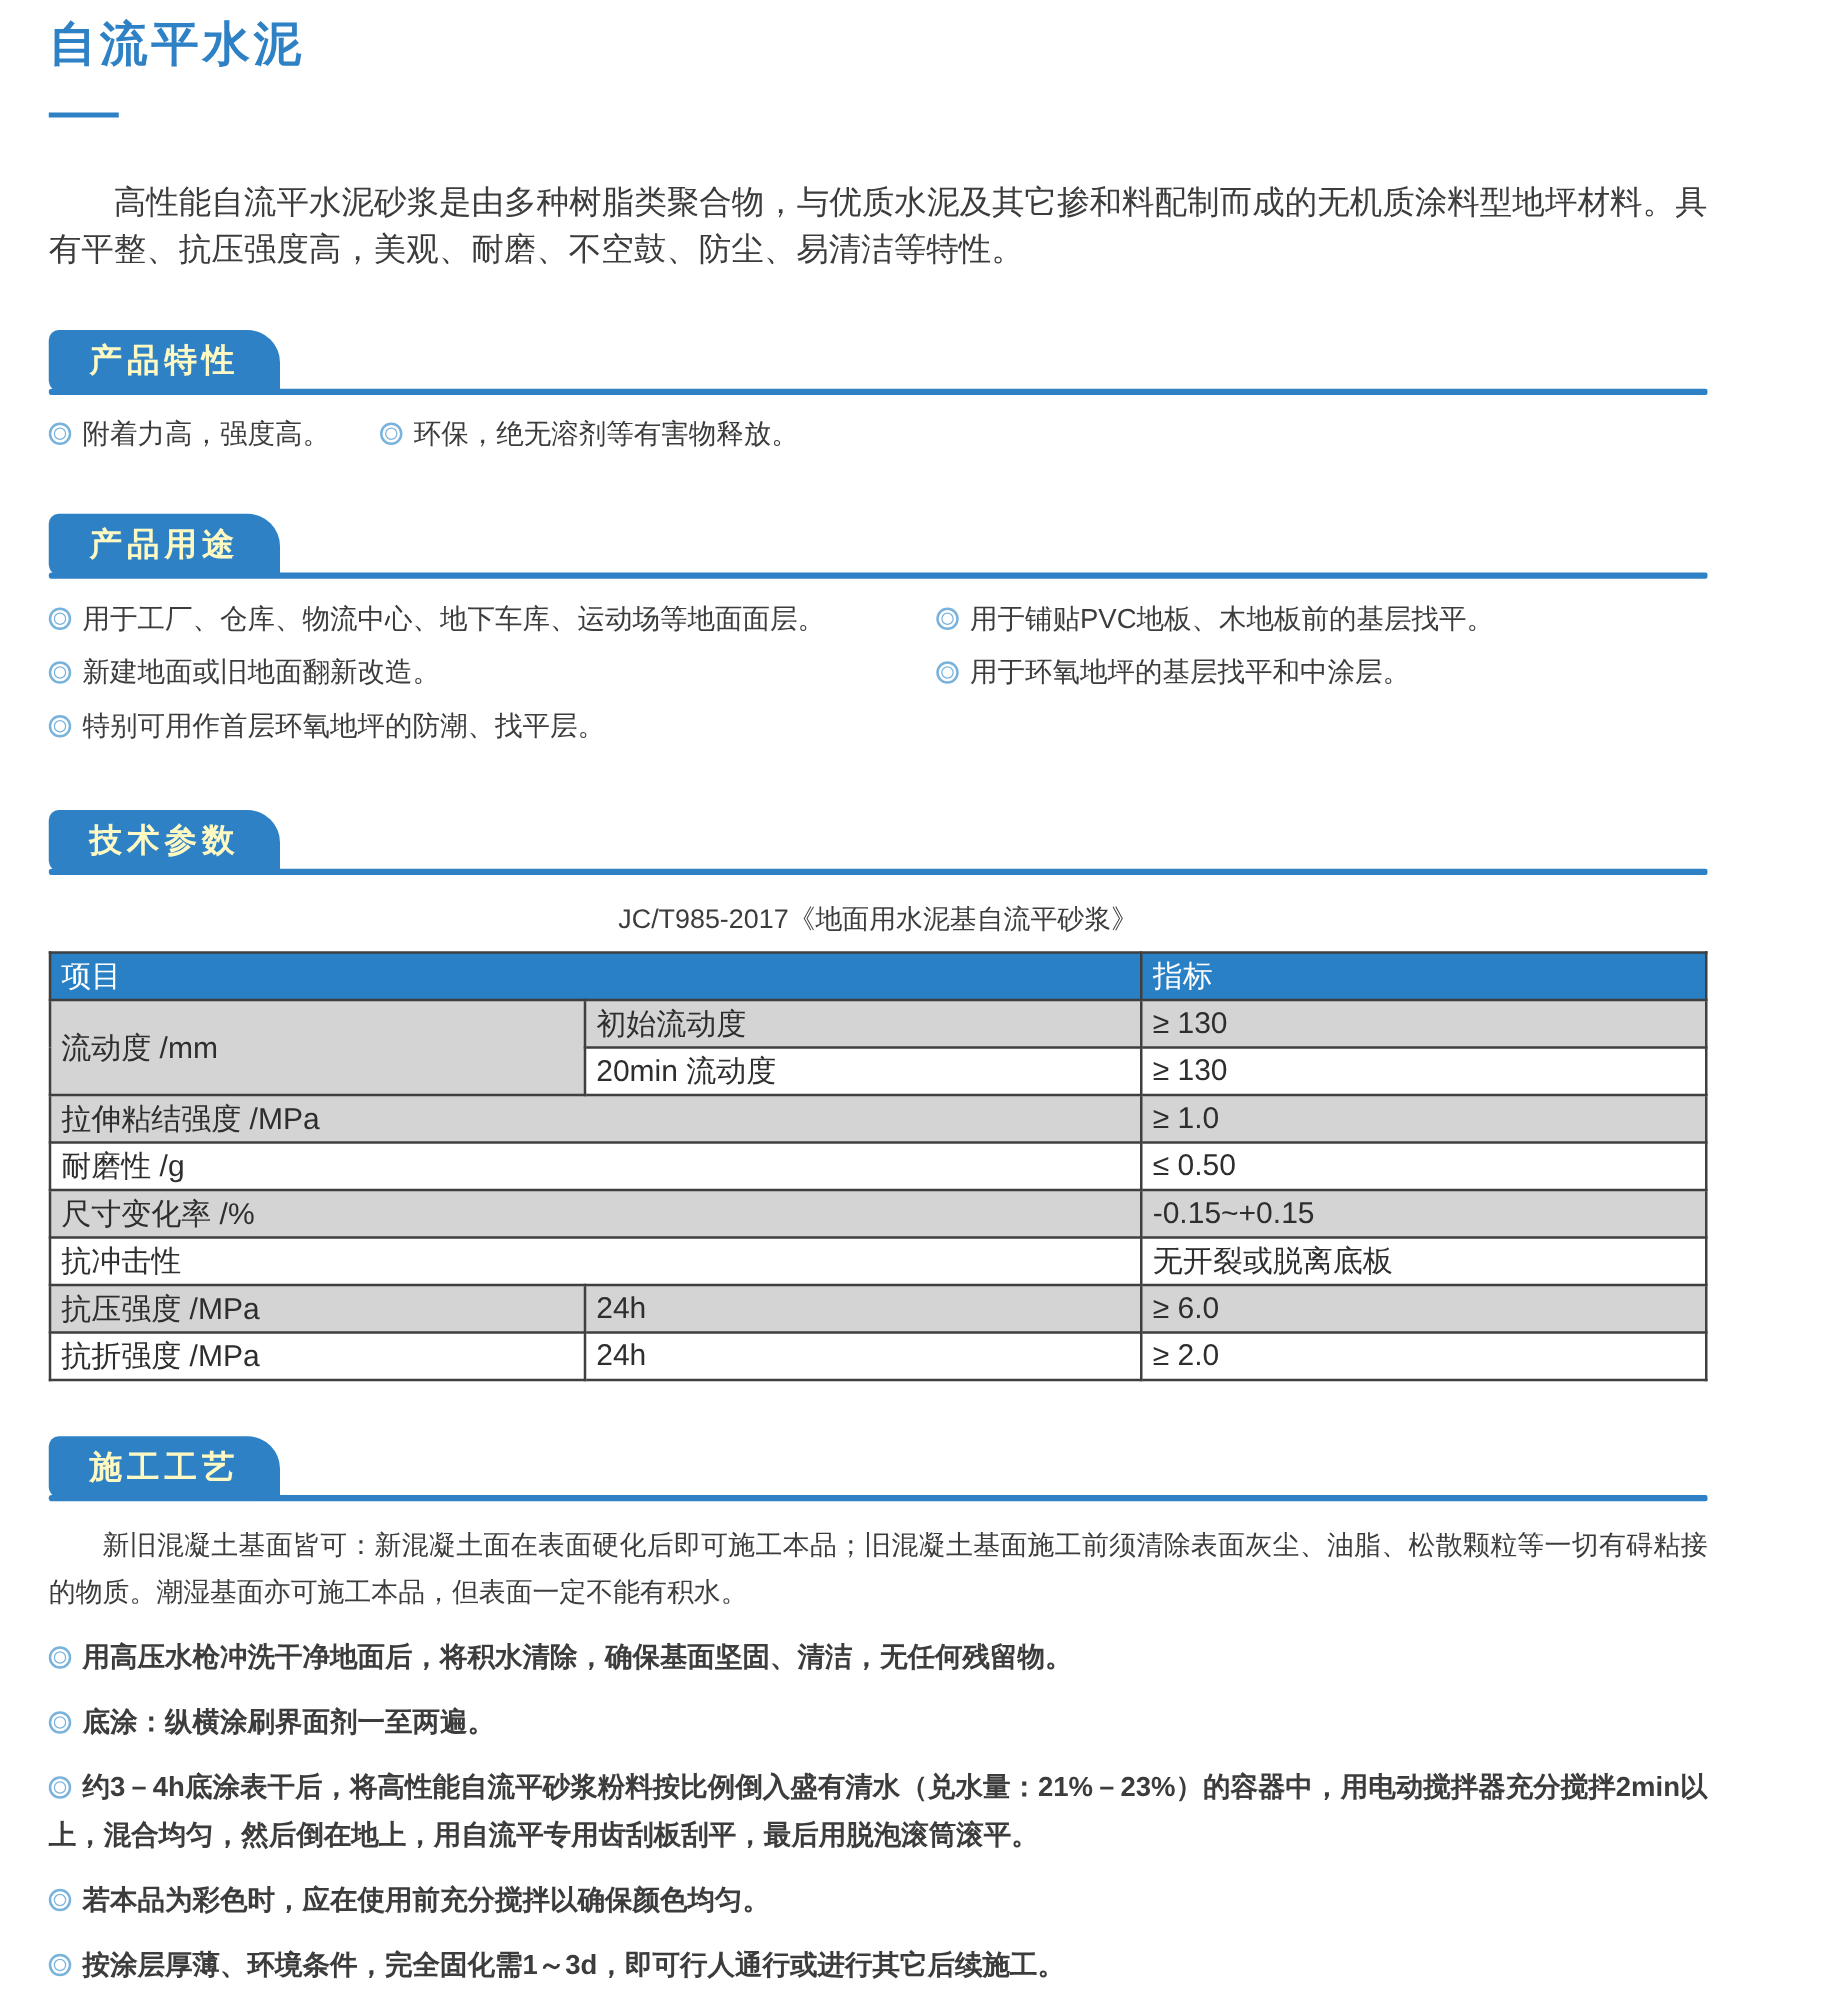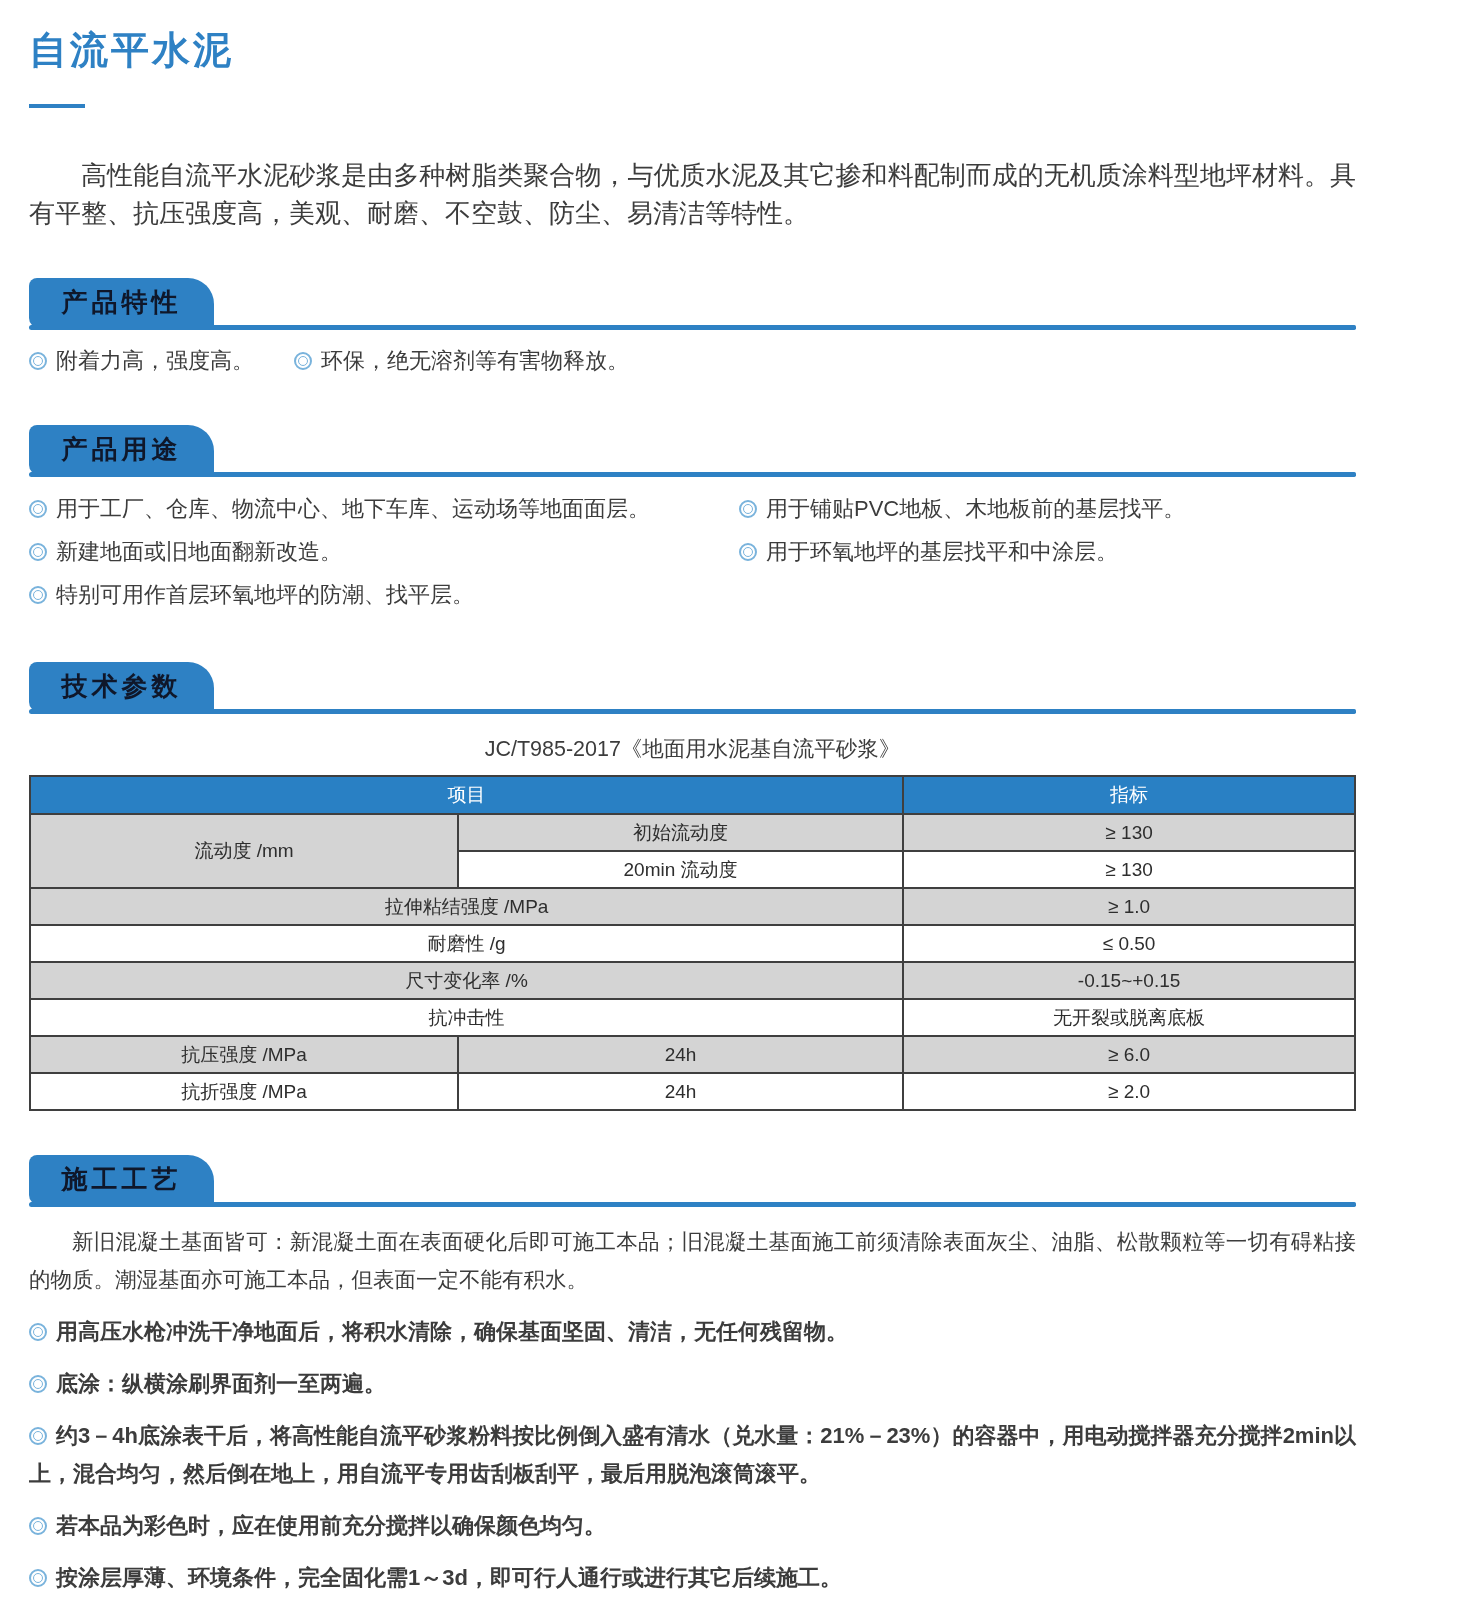--- a/index.html
+++ b/index.html
@@ -3,21 +3,21 @@
 <meta charset="utf-8">
 <style>
   * { box-sizing: border-box; margin: 0; padding: 0; }
   html, body { background: #ffffff; }
   body {
     width: 1459px; height: 1600px;
     font-family: "Liberation Sans", "DejaVu Sans", sans-serif;
     color: #3a3a3a;
     overflow: hidden;
   }
-  .container { width: 1327px; margin-left: 29px; padding-top: 28px; }
+  .container { width: 1327px; margin-left: 39px; padding-top: 14px; }
 
   
   h1.page-title {
     font-size: 38px; font-weight: 700; color: #2E81C4; letter-spacing: 3px;
     line-height: 44px;
   }
   .title-underline { width: 56px; height: 4px; background: #2E81C4; margin-top: 32px; }
 
   
   .intro {
@@ -27,21 +27,21 @@
 
   
   .sec-head { position: relative; height: 52px; }
   .sec-head .head-line {
     position: absolute; left: 0; right: 0; bottom: 0; height: 5px;
     background: #2E81C4; border-radius: 3px 2px 2px 3px;
   }
   .sec-head .head-tab {
     position: absolute; left: 0; bottom: 2px; width: 185px; height: 50px;
     background: #2E81C4; border-radius: 8px 26px 0 10px;
-    color: #0f172a; font-size: 26px; font-weight: 700; letter-spacing: 4px;
+    color: #fef9c3; font-size: 26px; font-weight: 700; letter-spacing: 4px;
     display: flex; align-items: center; justify-content: center;
     padding-bottom: 2px;
   }
 
   
   .bullet {
     display: inline-block; width: 18px; height: 18px;
     border: 2px solid #79B3DC; border-radius: 50%;
     position: relative; vertical-align: -2px; margin-right: 9px; flex: none;
   }
@@ -73,22 +73,22 @@
   
   .table-caption {
     text-align: center; font-size: 21.5px; color: #3c3c3c;
     margin-top: 20px; margin-bottom: 12px;
   }
   table.spec { width: 100%; border-collapse: collapse; table-layout: fixed; }
   table.spec col.c1 { width: 32.3%; }
   table.spec col.c2 { width: 33.6%; }
   table.spec col.c3 { width: 34.1%; }
   table.spec th, table.spec td {
-    border: 2px solid #3f3f3f; text-align: center; vertical-align: middle;
-    font-size: 19px; height: 37px; padding: 2px 8px; color: #2e2e2e;
+    border: 2px solid #3f3f3f; text-align: left; vertical-align: middle;
+    font-size: 24px; height: 37px; padding: 2px 8px; color: #2e2e2e;
     font-weight: 400;
   }
   table.spec thead th { background: #2980C4; color: #ffffff; height: 38px; }
   table.spec tr.shaded td { background: #D4D4D4; }
   table.spec td.merged-gray { background: #D4D4D4; }
 
   
   .process-intro {
     margin-top: 16px; font-size: 21.5px; line-height: 38px;
     text-indent: 2em; text-align: justify; color: #3c3c3c;

